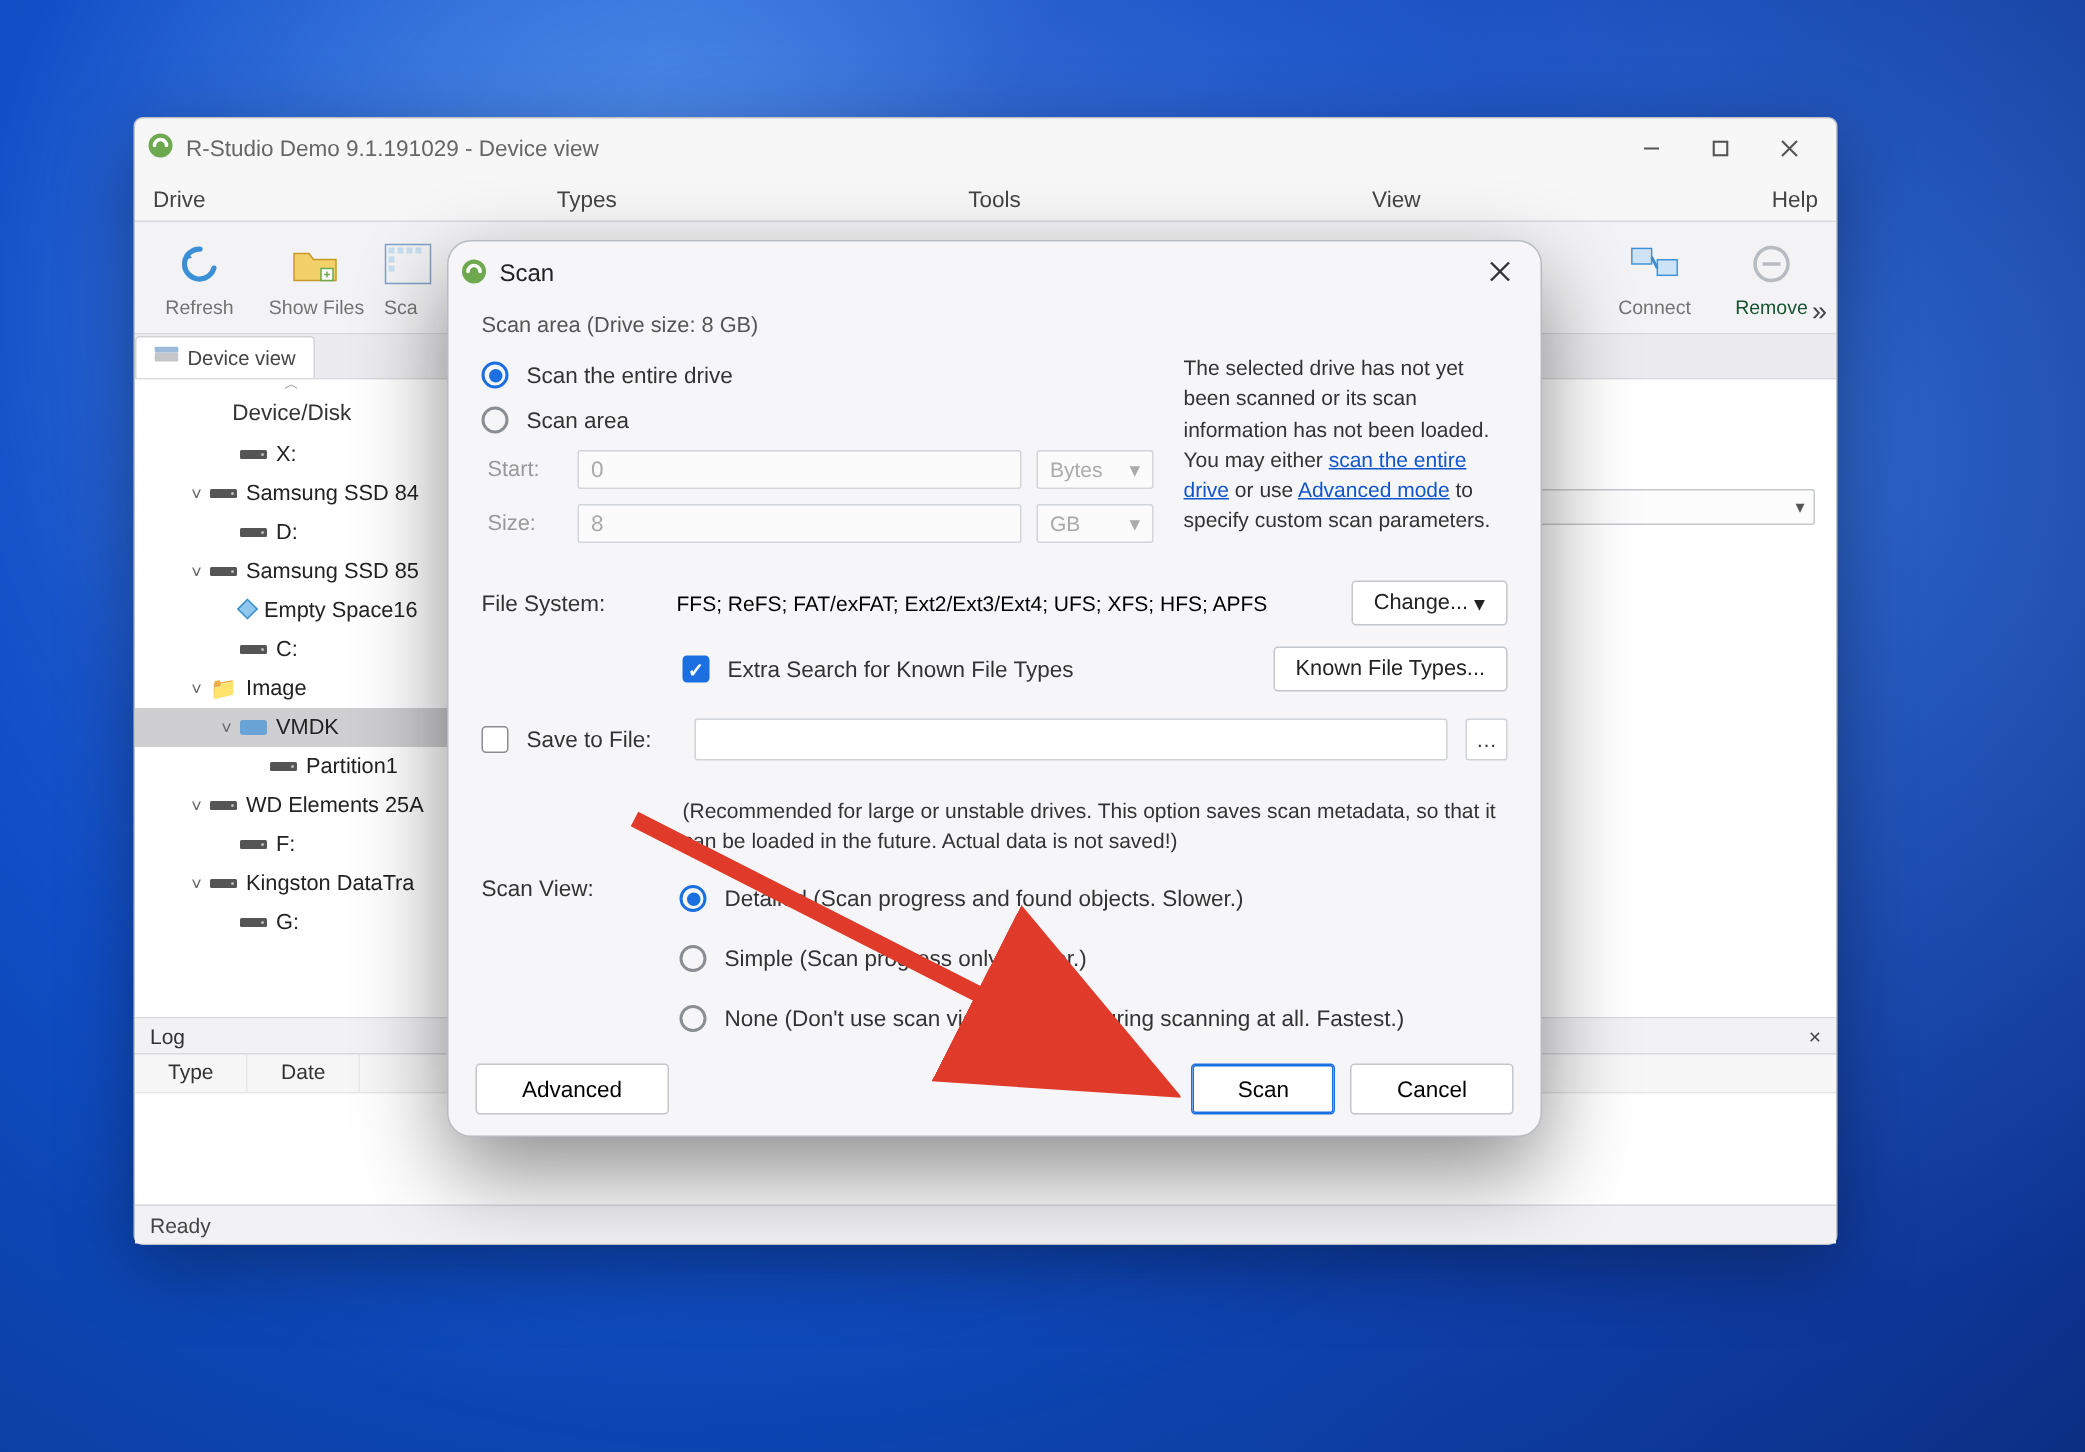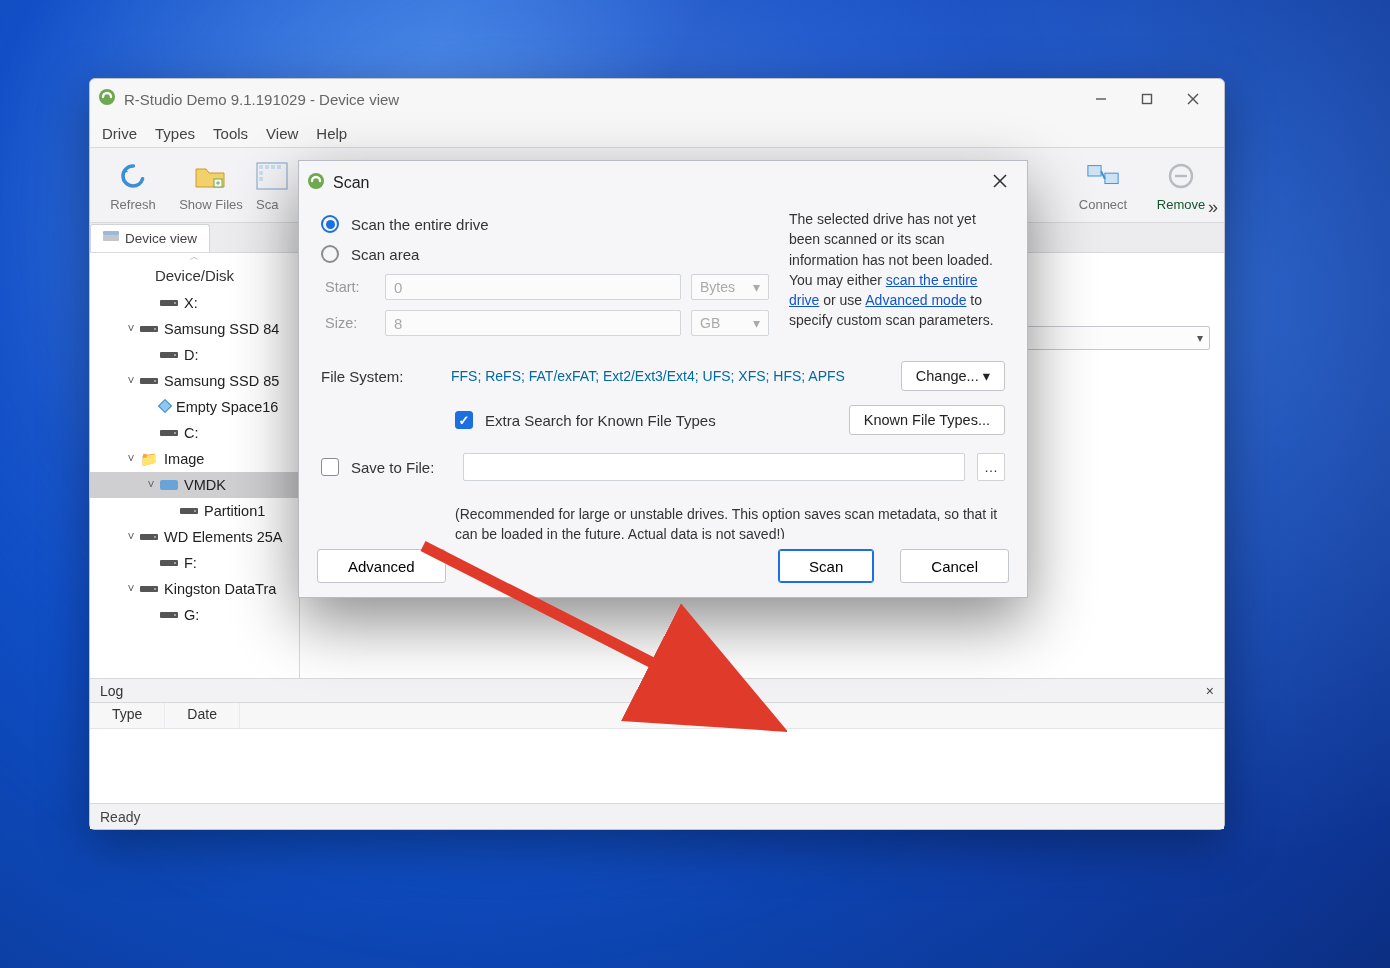--- a/index.html
+++ b/index.html
@@ -22,21 +22,21 @@
     background: #f7f7f7; border: 1px solid #bfc3c8; border-radius: 6px;
     box-shadow: 0 14px 50px rgba(0,0,0,.35);
     display: flex; flex-direction: column;
   }
   .titlebar { height: 40px; display:flex; align-items:center; padding:0 8px; color:#555;}
   .titlebar .app-icon { margin-right:8px; }
   .titlebar .title { flex:1; font-size:15px; color:#666;}
   .win-btn { width:46px; height:32px; display:flex; align-items:center; justify-content:center; color:#555;}
   .win-btn svg { width:12px; height:12px; }
 
-  .menubar { height:28px; display:flex; align-items:center; gap:18px; padding:0 12px; color:#444; font-size:15px;}
+  .menubar { height:28px; display:flex; align-items:center; gap:18px; padding:0 12px; color:#444; font-size:15px;justify-content:space-between;}
   .menubar span { cursor:default; }
 
   .toolbar { height:76px; border-top:1px solid #d7d9dc; border-bottom:1px solid #d7d9dc;
     background:#f3f3f5; display:flex; align-items:center; padding:0 4px; position:relative;}
   .tool { width:78px; height:70px; display:flex; flex-direction:column; align-items:center; justify-content:center;
     font-size:13px; color:#737373; gap:4px;}
   .tool.disabled { color:#14532d; }
   .tool .ticon { width:34px; height:34px; display:flex; align-items:center; justify-content:center; }
   .toolbar .overflow { position:absolute; right:6px; bottom:4px; font-size:18px; color:#444;}
 
@@ -67,22 +67,22 @@
     display:flex; align-items:center; padding:0 10px; font-size:14px; color:#333;}
   .log-bar .close-x { margin-left:auto; font-size:14px; color:#444;}
   .log-head { height:26px; display:flex; border-bottom:1px solid #e2e4e7; font-size:14px; color:#333;}
   .log-head div { border-right:1px solid #e7e9ec; padding:3px 22px;}
   .log-body { height:74px; background:#fff;}
 
   .statusbar { height:26px; background:#f2f2f5; border-top:1px solid #d7d9dc;
     display:flex; align-items:center; padding:0 10px; font-size:14px; color:#444;}
 
   
-  .dialog { position:absolute; left:298px; top:160px; width:730px; height:438px;
-    background:#f6f6f8; border:1px solid #b8bcc2; border-radius:0;
+  .dialog { position:absolute; left:298px; top:160px; width:730px; height:598px;
+    background:#f6f6f8; border:1px solid #b8bcc2; border-radius:16px;
     box-shadow:0 24px 60px rgba(0,0,0,.45); z-index:10; display:flex; flex-direction:column;}
   .dlg-title { height:44px; display:flex; align-items:center; padding:0 10px 0 8px; border-bottom:0;}
   .dlg-title .icon{ margin-right:8px;}
   .dlg-title .t { font-size:16px; color:#222;}
   .dlg-title .x { margin-left:auto; padding:4px 10px;}
   .dlg-body { flex:1; padding:4px 22px 10px 22px; font-size:15px; color:#333; overflow:hidden;}
   .group-line { color:#555; font-size:14.5px; margin-bottom:10px;}
   .scan-top { display:flex; gap:20px;}
   .scan-left { flex:1;}
   .scan-right { width:216px; font-size:14px; color:#333; line-height:1.45;}
@@ -93,37 +93,37 @@
   .radio.on { border-color:#1b6fe0;}
   .radio.on::after { content:""; width:9px; height:9px; background:#1b6fe0; border-radius:50%;}
   .field-row { display:flex; align-items:center; gap:10px; height:36px; margin-left:4px;}
   .field-row label { width:50px; color:#999; font-size:14.5px;}
   .text-in { flex:1; height:26px; border:1px solid #d2d5d9; background:#fbfbfc; color:#aaa;
     padding:0 8px; display:flex; align-items:center; border-radius:2px;}
   .unit-sel { width:78px; height:26px; border:1px solid #d2d5d9; background:#fbfbfc; color:#aaa;
     display:flex; align-items:center; justify-content:space-between; padding:0 8px; border-radius:2px; font-size:14px;}
   .fs-row { display:flex; align-items:center; margin-top:20px; gap:10px;}
   .fs-row .lbl { width:120px;}
-  .fs-row .val { color:#0369a1; font-size:14px; flex:1;}
+  .fs-row .val { color:#000000; font-size:14px; flex:1;}
   .btn { height:30px; padding:0 14px; background:#fff; border:1px solid #c3c6ca; border-radius:3px;
     display:inline-flex; align-items:center; justify-content:center; font-size:14.5px; color:#222;}
   .chk-row { display:flex; align-items:center; gap:27px; margin-top:14px;}
   .chk { width:18px; height:18px; border:1.5px solid #8a8d92; border-radius:3px; display:inline-flex;
     align-items:center; justify-content:center; background:#fff;}
   .chk.on { background:#1b6fe0; border-color:#1b6fe0; color:#fff;}
   .chk.on::after{ content:"✓"; font-size:13px; font-weight:700;}
   .savefile-row { display:flex; align-items:center; gap:12px; margin-top:18px;}
   .savefile-in { flex:1; height:28px; border:1px solid #cfd2d6; background:#fff; border-radius:2px;}
   .mini-btn { width:28px; height:28px; border:1px solid #cfd2d6; background:#fff; border-radius:2px;
     display:flex; align-items:center; justify-content:center; font-size:14px;}
   .helper { margin:24px 0 0 134px; font-size:14px; color:#333; line-height:1.4;}
   .sv-row { display:flex; align-items:center; gap:12px; margin-top:14px;}
   .sv-label { width:120px;}
   .sv-opts { display:flex; flex-direction:column; gap:10px;}
-  .dlg-footer { display:flex; align-items:center; padding:10px 18px 14px 18px; gap:26px;}
+  .dlg-footer { display:flex; align-items:center; padding:10px 18px 14px 18px; gap:10px;}
   .dlg-footer .spacer{flex:1;}
   .big-btn { height:34px; padding:0 30px; background:#fff; border:1px solid #c3c6ca; border-radius:3px;
     font-size:15px; display:flex; align-items:center; justify-content:center;}
   .big-btn.default { border-color:#1b6fe0; box-shadow:0 0 0 1px #1b6fe0 inset;}
 
   
   .red-arrow { position:absolute; left:417px; top:540px; z-index:20; pointer-events:none;}
   .diamond { display:inline-block; transform:rotate(45deg); width:10px; height:10px; background:#8fc7ef;
     border:1px solid #3b8fc9; margin-right:6px; position:relative; top:-1px;}
   .vmdk { display:inline-block; width:18px; height:10px; background:#6aa3d6; border-radius:2px; margin-right:6px;}
@@ -398,20 +398,21 @@
     <span class="t">Scan</span>
     <span class="x">
       <svg width="14" height="14" viewBox="0 0 14 14">
           <line x1="1" y1="1" x2="13" y2="13" stroke="#333" stroke-width="1.6"></line>
           <line x1="13" y1="1" x2="1" y2="13" stroke="#333" stroke-width="1.6"></line>
         </svg>
     </span>
   </div>
 
   <div class="dlg-body">
+    <div class="group-line">Scan area (Drive size: 8 GB)</div>
 
     <div class="scan-top">
       <div class="scan-left">
         <div class="radio-row">
           <span class="radio on"></span>
           <span>Scan the entire drive</span>
         </div>
         <div class="radio-row">
           <span class="radio"></span>
           <span>Scan area</span>

